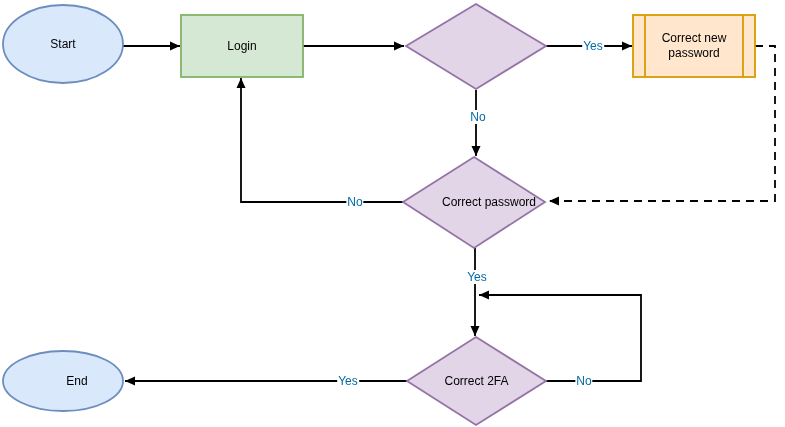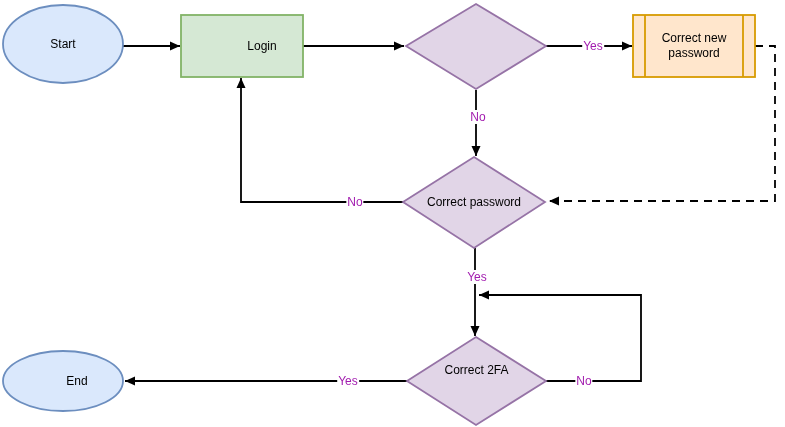--- a/index.html
+++ b/index.html
@@ -19,21 +19,21 @@
     text-align:center;
     font-size:12px;line-height:1.25;
     color:#000;
   }
   .edge-label{
     position:absolute;
     transform:translate(-50%,-50%);
     background:#ffffff;
     font-size:12px;line-height:14px;
     padding:0 1px;
-    color:#a21caf;
+    color:#0369a1;
     white-space:nowrap;
   }
 </style>
 </head>
 <body>
 
 <div class="canvas">
 
   <svg width="785" height="427" viewBox="0 0 785 427">
     <defs>
@@ -68,24 +68,24 @@
 
     <polygon points="474,157 545,202 474,248 403,202" stroke-width="1.8" fill="#e1d5e7" stroke="#9673a6"></polygon>
 
     <polygon points="476,337 546,381 476,425 407,381" stroke-width="1.8" fill="#e1d5e7" stroke="#9673a6"></polygon>
 
     <ellipse cx="63" cy="381" rx="60" ry="30" stroke-width="1.8" fill="#dae8fc" stroke="#6c8ebf"></ellipse>
   </svg>
 
   <div class="labels">
     <div class="node-label" style="left:3px;top:5px;width:120px;height:78px;">Start</div>
-    <div class="node-label" style="left:181px;top:15px;width:122px;height:62px;padding-left:20px;">Login</div>
+    <div class="node-label" style="left:181px;top:15px;width:122px;height:62px;">Login</div>
     <div class="node-label" style="left:645px;top:15px;width:98px;height:62px;">Correct new password</div>
-    <div class="node-label" style="left:403px;top:157px;width:142px;height:91px;">Correct password</div>
-    <div class="node-label" style="left:407px;top:326px;width:139px;height:88px;">Correct 2FA</div>
+    <div class="node-label" style="left:418px;top:157px;width:142px;height:91px;">Correct password</div>
+    <div class="node-label" style="left:407px;top:337px;width:139px;height:88px;">Correct 2FA</div>
     <div class="node-label" style="left:17px;top:351px;width:120px;height:60px;">End</div>
 
     <span class="edge-label" style="left:593px;top:46px;">Yes</span>
     <span class="edge-label" style="left:478px;top:117px;">No</span>
     <span class="edge-label" style="left:355px;top:202px;">No</span>
     <span class="edge-label" style="left:477px;top:277px;">Yes</span>
     <span class="edge-label" style="left:584px;top:381px;">No</span>
     <span class="edge-label" style="left:348px;top:381px;">Yes</span>
   </div>
 

